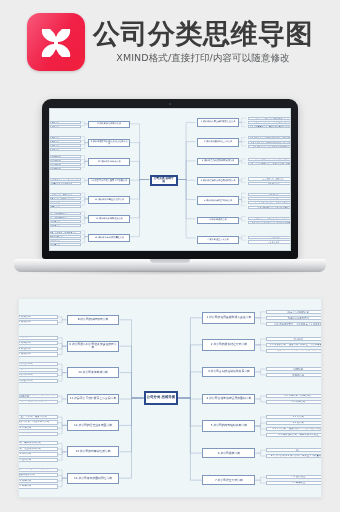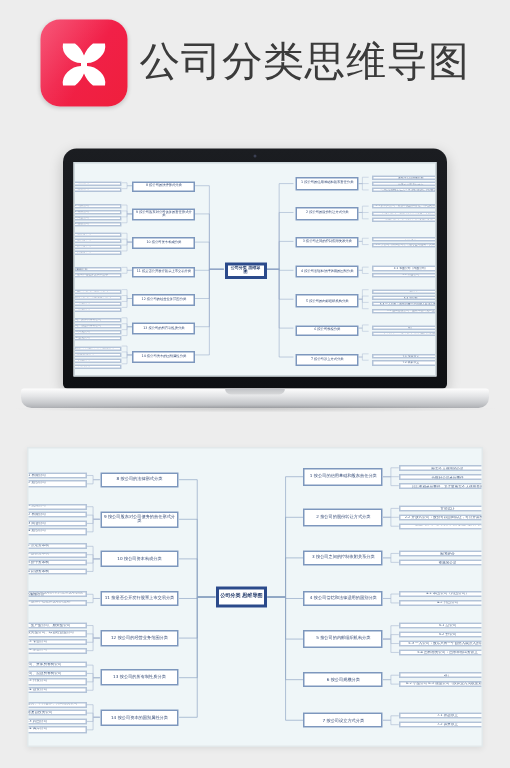--- a/index.html
+++ b/index.html
@@ -24,21 +24,21 @@
     overflow:hidden;
   }
   #logo-tile .shine{
     position:absolute; left:-10%; top:-10%; width:120%; height:120%;
     background:linear-gradient(120deg,rgba(255,255,255,.22) 0%,rgba(255,255,255,0) 55%);
     pointer-events:none;
   }
   #logo-tile svg { position:absolute; left:9px; top:9px; }
   #title-block { display:flex; flex-direction:column; align-items:center; }
   #main-title {
-    font-size:27px; font-weight:normal; color:#3b3b3b;
+    font-size:27px; font-weight:bold; color:#3b3b3b;
     letter-spacing:.5px; line-height:1.08; white-space:nowrap;
     font-family:"DejaVu Sans","Liberation Sans",sans-serif;
   }
   #sub-title {
     font-size:9.5px; color:#55575a; margin-top:4px; white-space:nowrap;
     letter-spacing:.1px;
     font-family:"DejaVu Sans","Liberation Sans",sans-serif;
   }
 
   
@@ -110,20 +110,21 @@
 
 <div id="header">
   <div id="logo-tile">
     <div class="shine"></div>
     <svg width="40" height="40" viewBox="0 0 40 40">
       <path d="M6 7 L14 7 Q18 10 20 15 Q22 10 26 7 L34 7 Q35 12 31 16 Q27 20 22 20 L22 22 Q27 22 31 26 Q35 30 34 35 L26 35 Q22 32 20 27 Q18 32 14 35 L6 35 Q5 30 9 26 Q13 22 18 22 L18 20 Q13 20 9 16 Q5 12 6 7 Z" fill="#ffffff"></path>
     </svg>
   </div>
   <div id="title-block">
     <div id="main-title">公司分类思维导图</div>
+    <div id="sub-title">XMIND格式/直接打印/内容可以随意修改</div>
   </div>
 </div>
 
 <div id="laptop-wrap">
   <div id="laptop-lid">
     <div id="laptop-camera"></div>
     <div id="laptop-screen">
       <div class="mindmap" id="mm-laptop">
           <svg class="mm-svg" viewBox="0 0 242 143">
             <path d="M127.655,71.5 L137.33499999999998,71.5 L137.33499999999998,13.585 L147.015,13.585" fill="none" stroke="#8ea4c4" stroke-width="0.35"></path>

